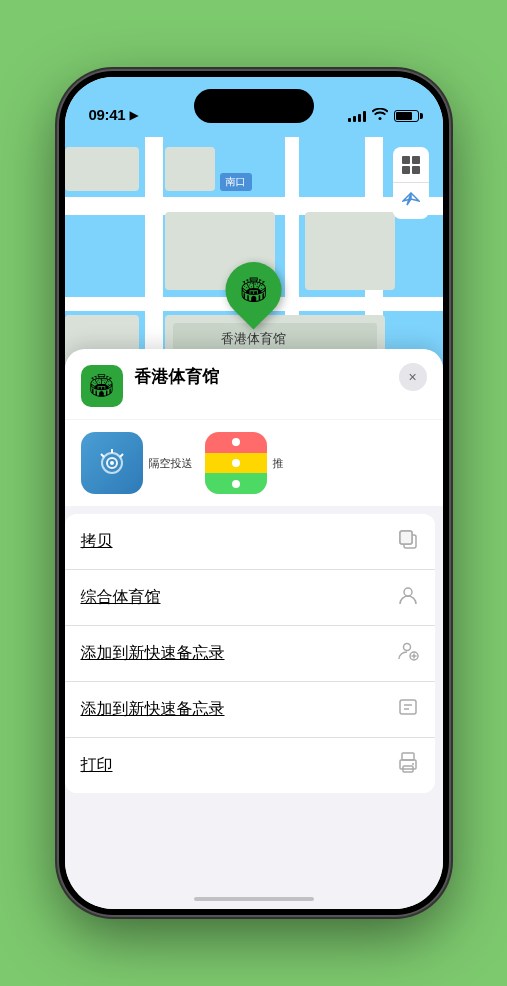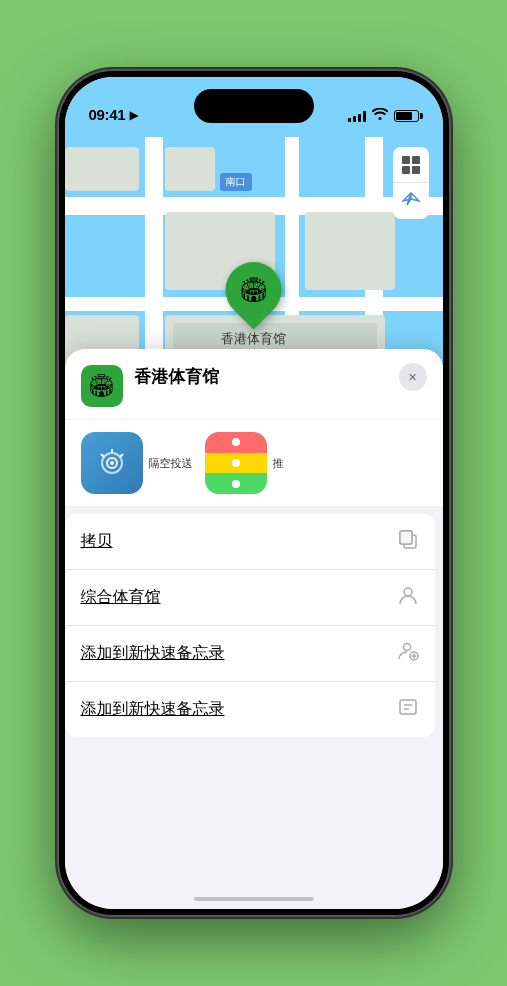--- a/index.html
+++ b/index.html
@@ -520,19 +520,30 @@
           <span class="menu-item-label">添加到新快速备忘录</span>
           <span class="menu-item-icon">
             <svg width="22" height="22" viewBox="0 0 22 22">
               <rect x="3" y="4" width="16" height="14" rx="2" fill="none" stroke="#aaa" stroke-width="1.5"></rect>
               <line x1="7" y1="9" x2="15" y2="9" stroke="#aaa" stroke-width="1.5"></line>
               <line x1="7" y1="13" x2="12" y2="13" stroke="#aaa" stroke-width="1.5"></line>
             </svg>
           </span>
         </div>
 
+        <div class="menu-item">
+          <span class="menu-item-label">打印</span>
+          <span class="menu-item-icon">
+            <svg width="22" height="22" viewBox="0 0 22 22">
+              <rect x="5" y="1" width="12" height="7" rx="1" fill="none" stroke="#aaa" stroke-width="1.5"></rect>
+              <rect x="3" y="8" width="16" height="9" rx="1" fill="none" stroke="#aaa" stroke-width="1.5"></rect>
+              <rect x="6" y="14" width="10" height="6" rx="1" fill="none" stroke="#aaa" stroke-width="1.5"></rect>
+              <circle cx="16" cy="12" r="1" fill="#aaa"></circle>
+            </svg>
+          </span>
+        </div>
       </div>
 
       <div class="home-indicator"></div>
     </div>
 
   </div>
 </div>
 
 </body></html>

